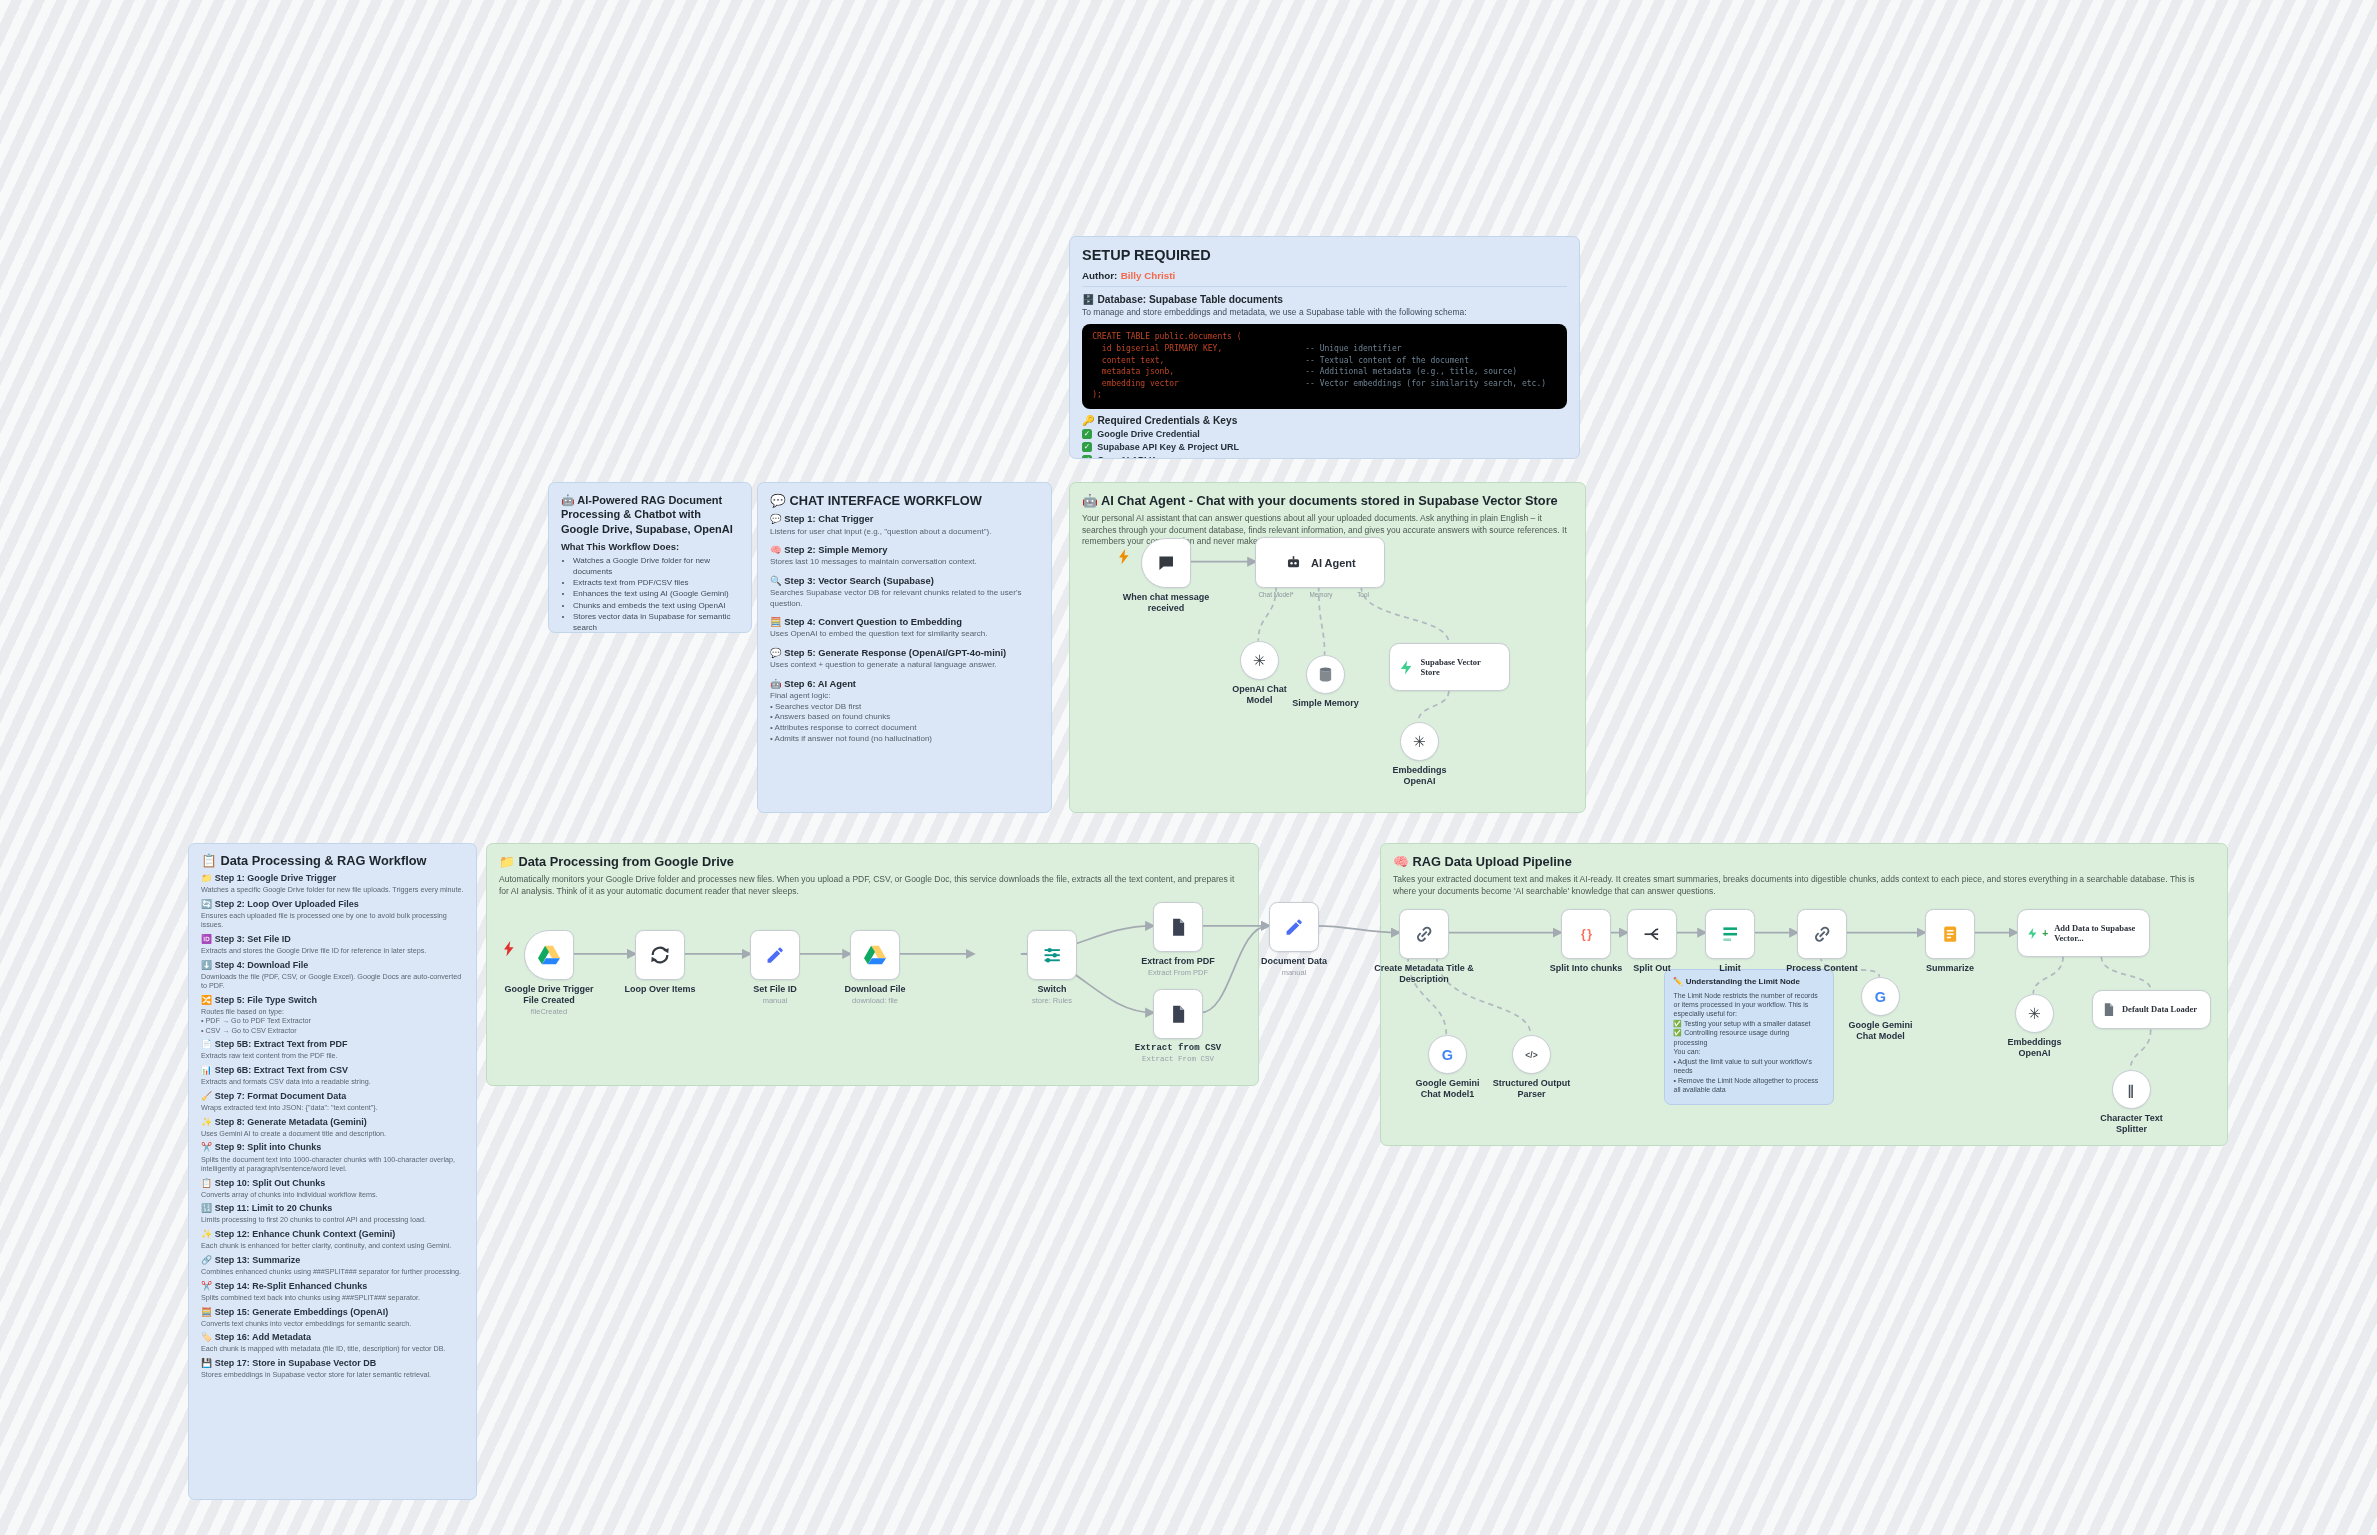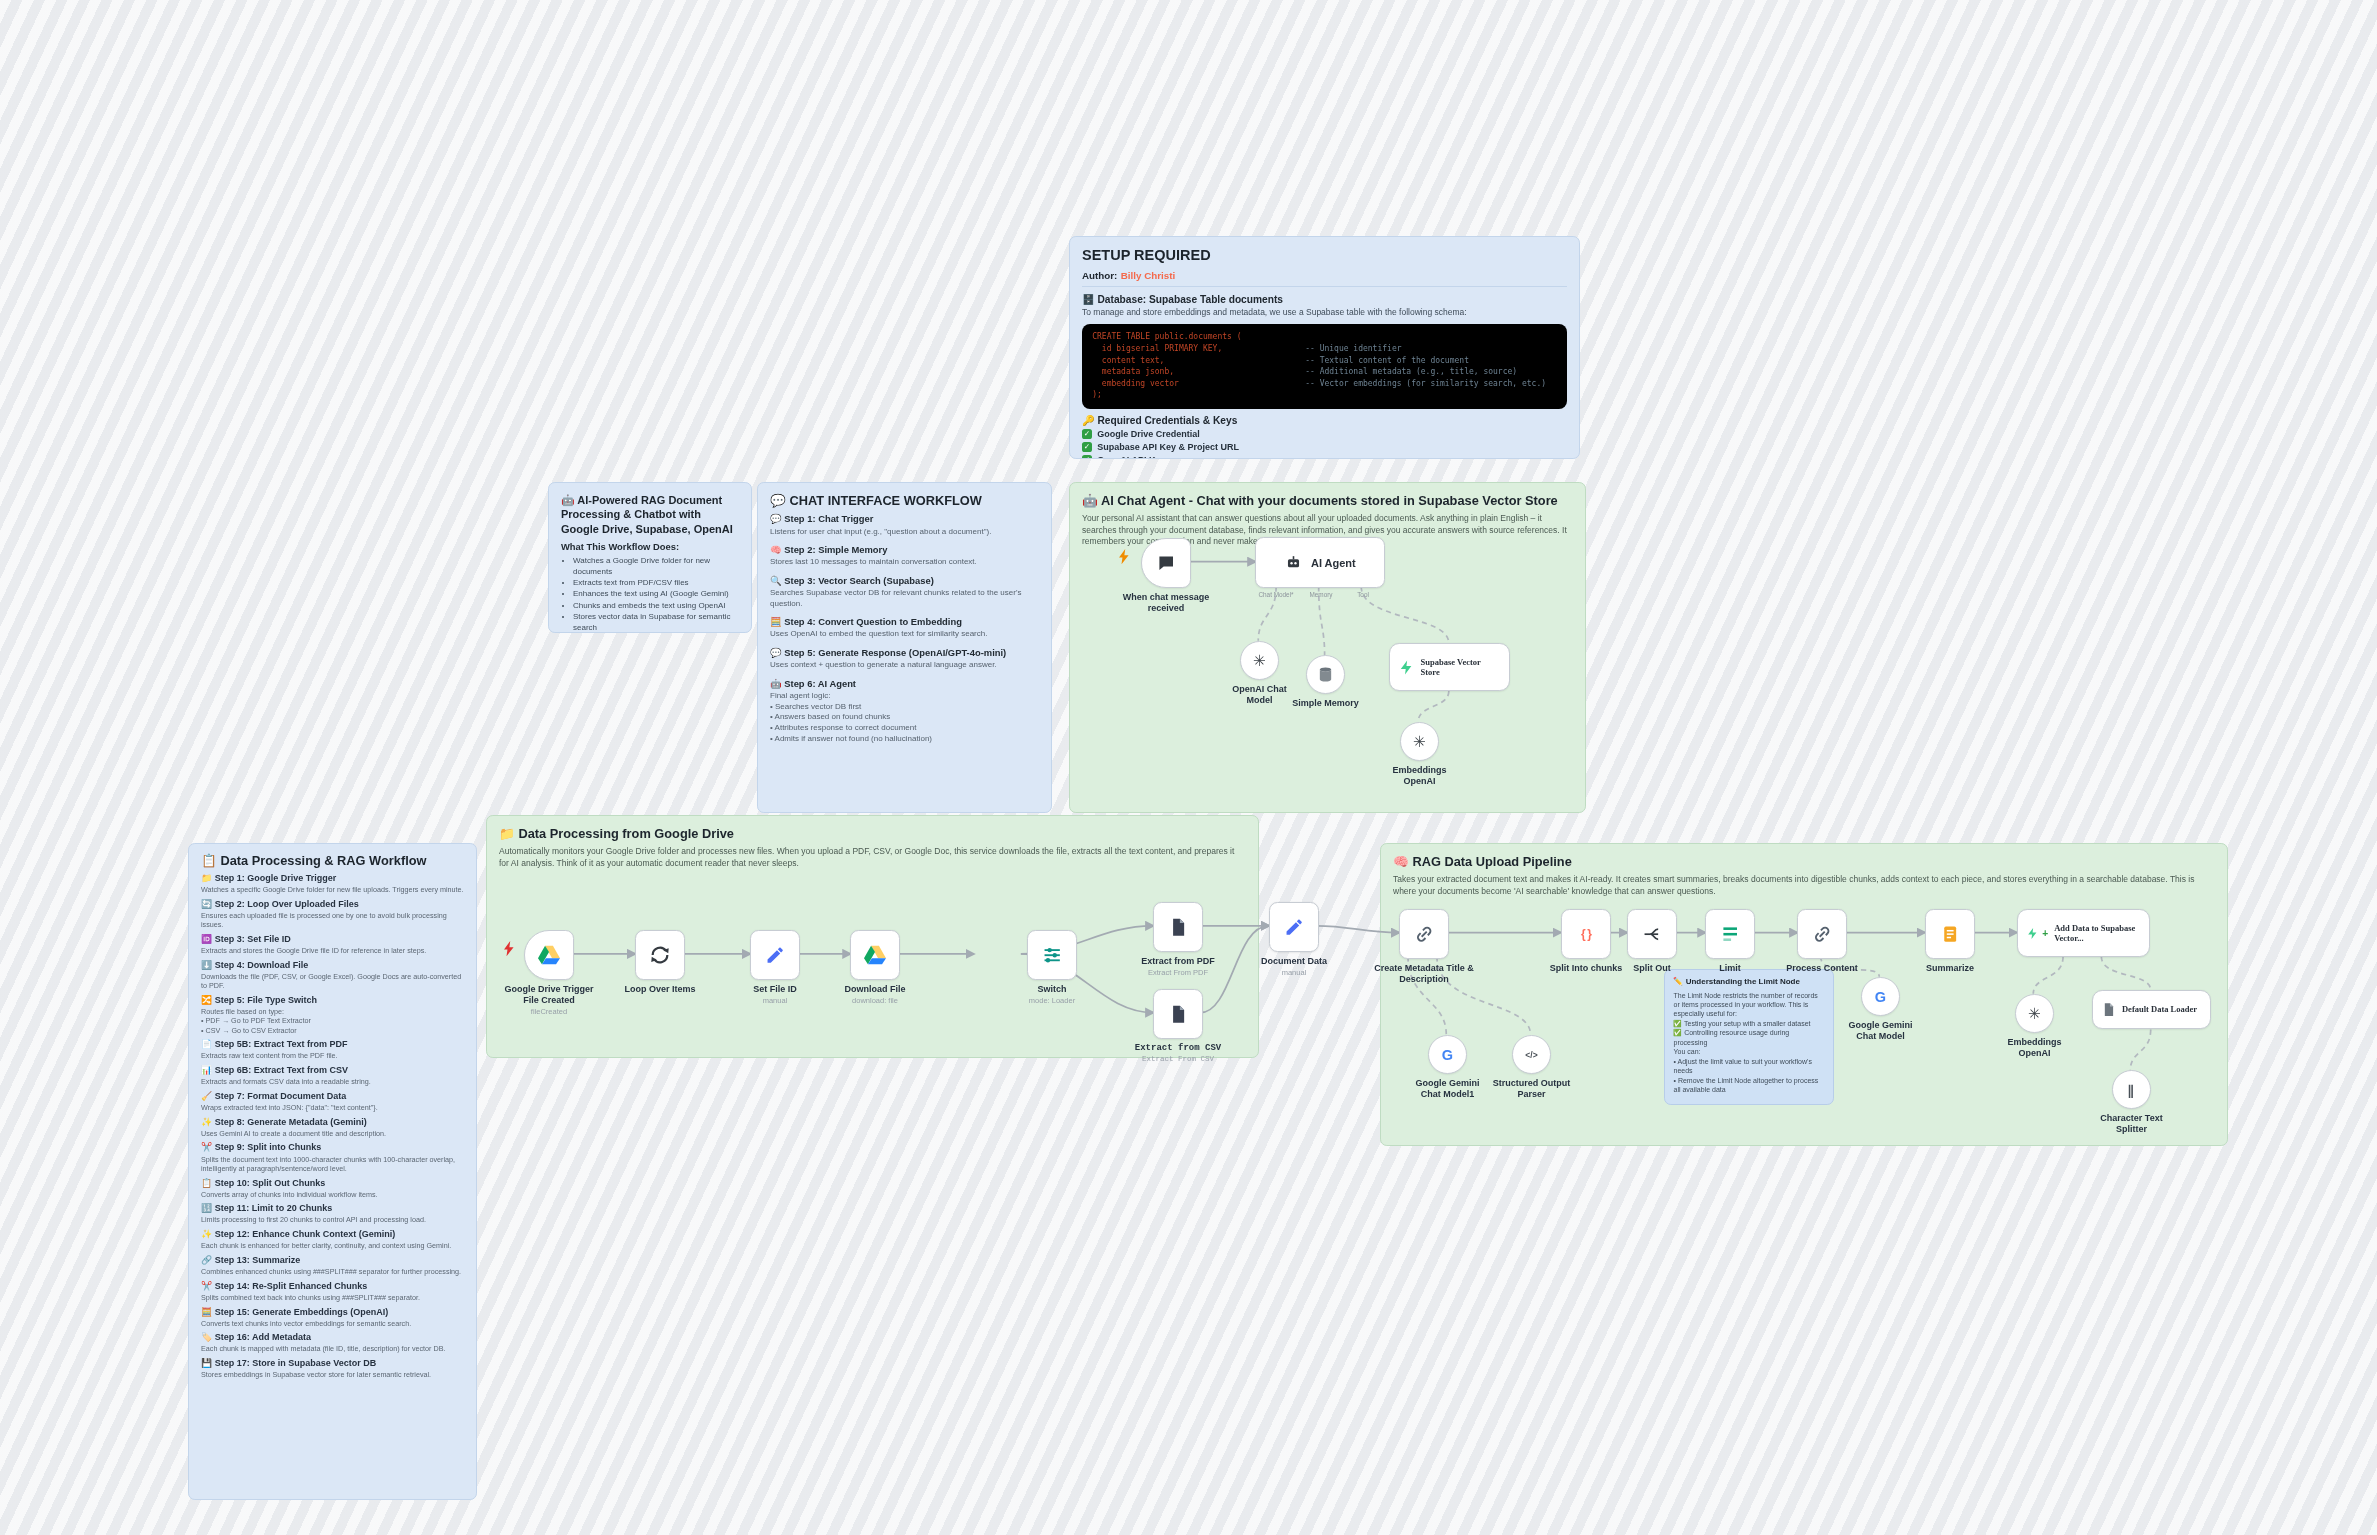--- a/index.html
+++ b/index.html
@@ -289,21 +289,21 @@
           <div class="sd ml">Each chunk is mapped with metadata (file ID, title, description) for vector DB.</div>
         </div>
 
         <div class="step">
           <div class="st">💾 Step 17: Store in Supabase Vector DB</div>
           <div class="sd ml">Stores embeddings in Supabase vector store for later semantic retrieval.</div>
         </div>
       </div>
   </section>
 
-  <section class="note green" style="left:486px;top:815px;width:773px;height:243px;">
+  <section class="note green" style="left:486px;top:843px;width:773px;height:243px;">
     <h2 class="nt-mid">📁 Data Processing from Google Drive</h2>
     <p class="ndesc">Automatically monitors your Google Drive folder and processes new files. When you upload a PDF, CSV, or Google Doc, this service downloads the file, extracts all the text content, and prepares it for AI analysis. Think of it as your automatic document reader that never sleeps.</p>
   </section>
 
   <section class="note green" style="left:1380px;top:843px;width:848px;height:303px;">
     <h2 class="nt-mid">🧠 RAG Data Upload Pipeline</h2>
     <p class="ndesc">Takes your extracted document text and makes it AI-ready. It creates smart summaries, breaks documents into digestible chunks, adds context to each piece, and stores everything in a searchable database. This is where your documents become 'AI searchable' knowledge that can answer questions.</p>
   </section>
 
   <section class="note blue-inner" style="left:1664px;top:969px;width:170px;height:136px;padding:6.8px 8.5px;">
@@ -472,21 +472,21 @@
           <g stroke="#0d9488" stroke-width="2.2">
             <line x1="3" y1="6" x2="21" y2="6"></line>
             <line x1="3" y1="12" x2="21" y2="12"></line>
             <line x1="3" y1="18" x2="21" y2="18"></line>
           </g>
           <circle cx="9" cy="6" r="2.6" fill="#0d9488"></circle>
           <circle cx="15" cy="12" r="2.6" fill="#0d9488"></circle>
           <circle cx="7" cy="18" r="2.6" fill="#0d9488"></circle>
         </svg>
     </div>
-    <div class="nlbl"><span>Switch</span><span class="nsub">mode: Loader</span></div>
+    <div class="nlbl"><span>Switch</span><span class="nsub">store: Rules</span></div>
   </div>
 
   <div class="node" style="left:1153px;top:902px;">
     <div class="box56">
       <svg width="20.4" height="20.4" viewBox="0 0 24 24">
           <path d="M6 2h8l5 5v15H6z" fill="#3b4252"></path>
           <path d="M14 2l5 5h-5z" fill="#9aa5b1"></path>
         </svg>
     </div>
     <div class="nlbl"><span>Extract from PDF</span><span class="nsub">Extract From PDF</span></div>

